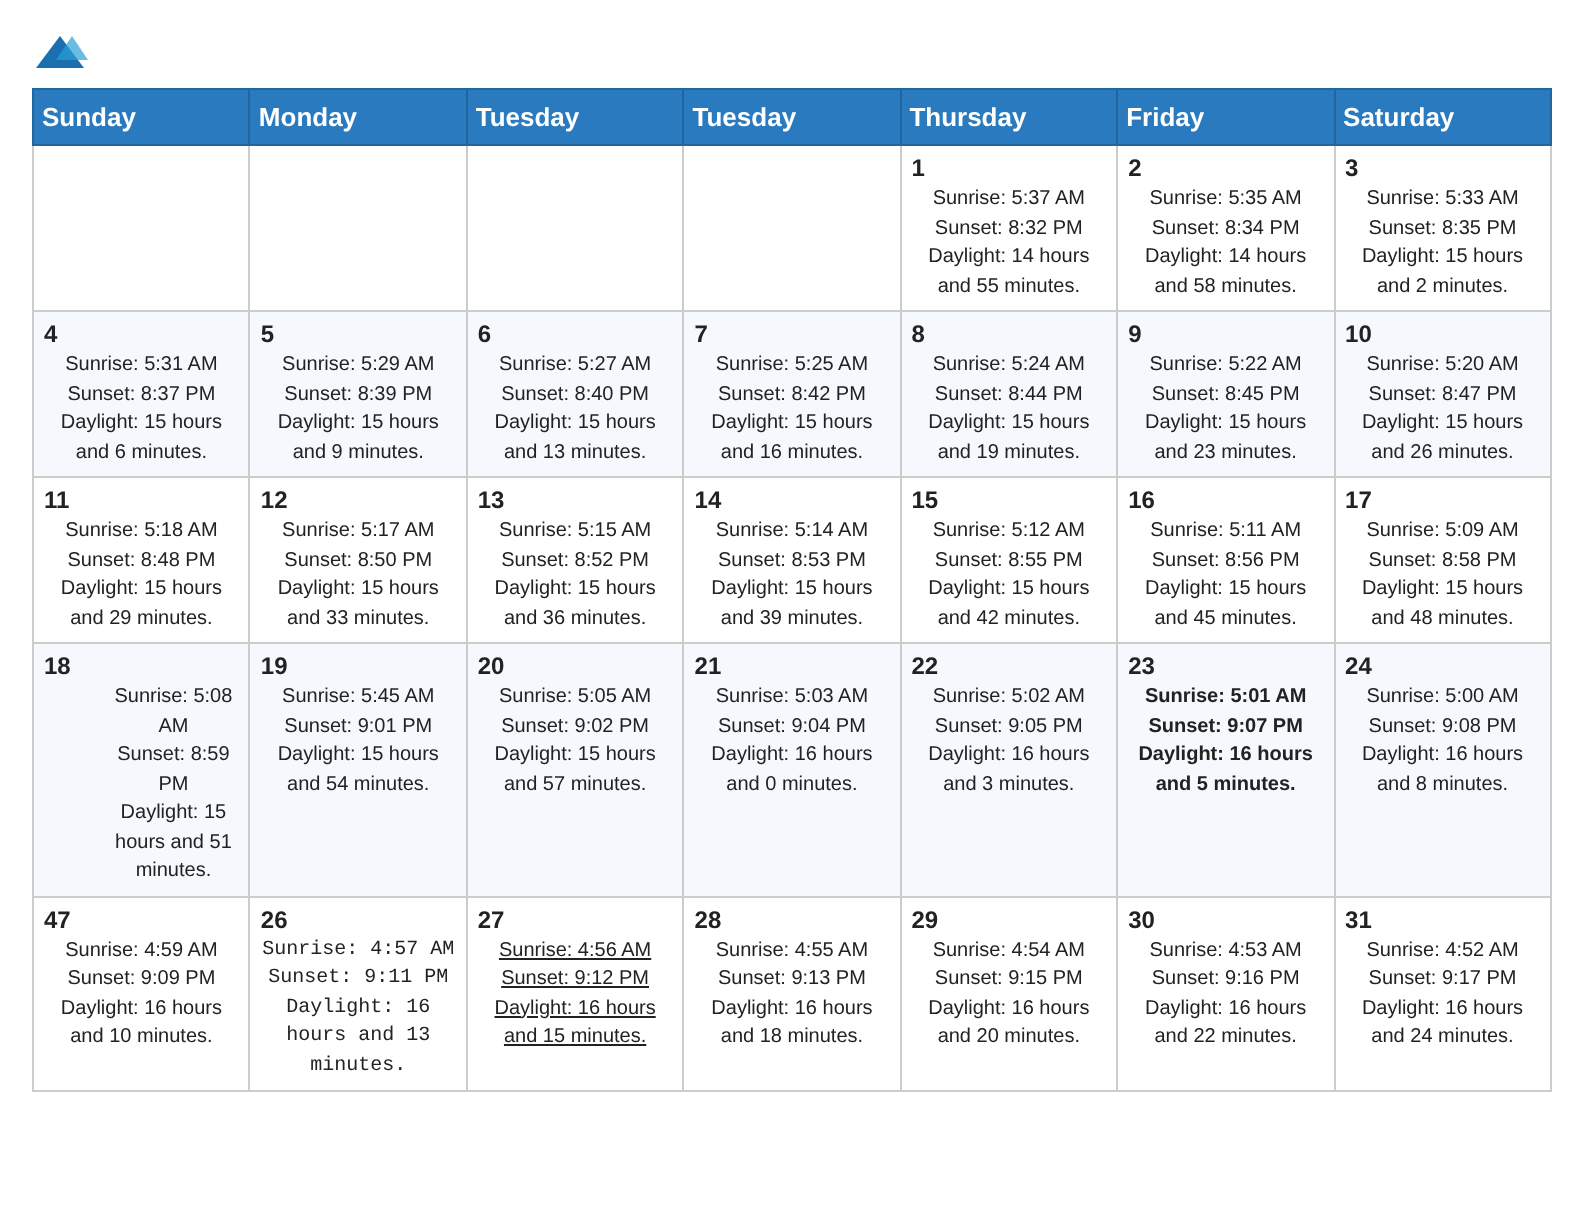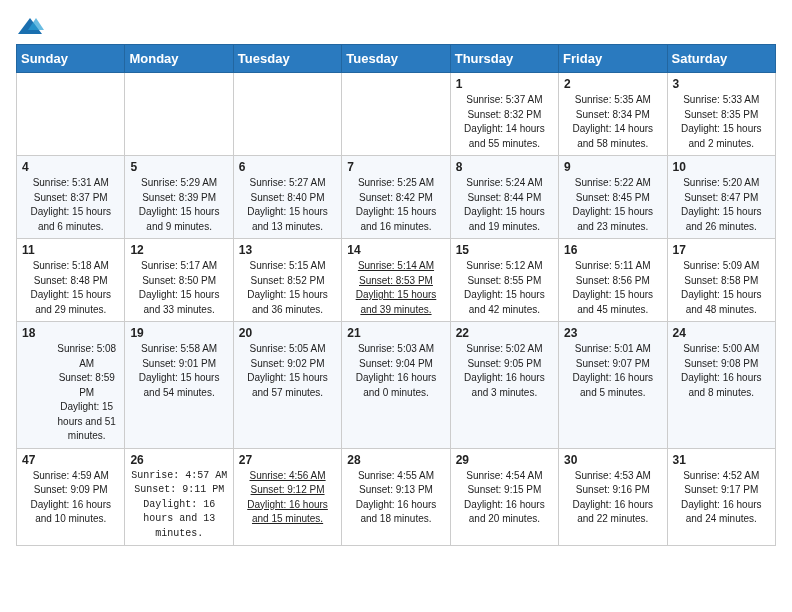--- a/index.html
+++ b/index.html
@@ -194,21 +194,21 @@
 Daylight: 15 hours and 33 minutes.</div>
         </td>
         <td>
           <div class="day-number">13</div>
           <div class="day-info" style="white-space: pre-line;">Sunrise: 5:15 AM
 Sunset: 8:52 PM
 Daylight: 15 hours and 36 minutes.</div>
         </td>
         <td>
           <div class="day-number">14</div>
-          <div class="day-info" style="white-space: pre-line; text-decoration: underline;">Sunrise: 5:14 AM
+          <div class="day-info" style="white-space: pre-line;">Sunrise: 5:14 AM
 Sunset: 8:53 PM
 Daylight: 15 hours and 39 minutes.</div>
         </td>
         <td>
           <div class="day-number">15</div>
           <div class="day-info" style="white-space: pre-line;">Sunrise: 5:12 AM
 Sunset: 8:55 PM
 Daylight: 15 hours and 42 minutes.</div>
         </td>
         <td>
@@ -226,21 +226,21 @@
       </tr>
       <tr>
         <td>
           <div class="day-number">18</div>
           <div class="day-info" style="white-space: pre-line; margin-left: 32px;">Sunrise: 5:08 AM
 Sunset: 8:59 PM
 Daylight: 15 hours and 51 minutes.</div>
         </td>
         <td>
           <div class="day-number">19</div>
-          <div class="day-info" style="white-space: pre-line;">Sunrise: 5:58 AM
+          <div class="day-info" style="white-space: pre-line;">Sunrise: 5:45 AM
 Sunset: 9:01 PM
 Daylight: 15 hours and 54 minutes.</div>
         </td>
         <td>
           <div class="day-number">20</div>
           <div class="day-info" style="white-space: pre-line;">Sunrise: 5:05 AM
 Sunset: 9:02 PM
 Daylight: 15 hours and 57 minutes.</div>
         </td>
         <td>
@@ -250,21 +250,21 @@
 Daylight: 16 hours and 0 minutes.</div>
         </td>
         <td>
           <div class="day-number">22</div>
           <div class="day-info" style="white-space: pre-line;">Sunrise: 5:02 AM
 Sunset: 9:05 PM
 Daylight: 16 hours and 3 minutes.</div>
         </td>
         <td>
           <div class="day-number">23</div>
-          <div class="day-info" style="white-space: pre-line;">Sunrise: 5:01 AM
+          <div class="day-info" style="white-space: pre-line; font-weight: bold;">Sunrise: 5:01 AM
 Sunset: 9:07 PM
 Daylight: 16 hours and 5 minutes.</div>
         </td>
         <td>
           <div class="day-number">24</div>
           <div class="day-info" style="white-space: pre-line;">Sunrise: 5:00 AM
 Sunset: 9:08 PM
 Daylight: 16 hours and 8 minutes.</div>
         </td>
       </tr>

